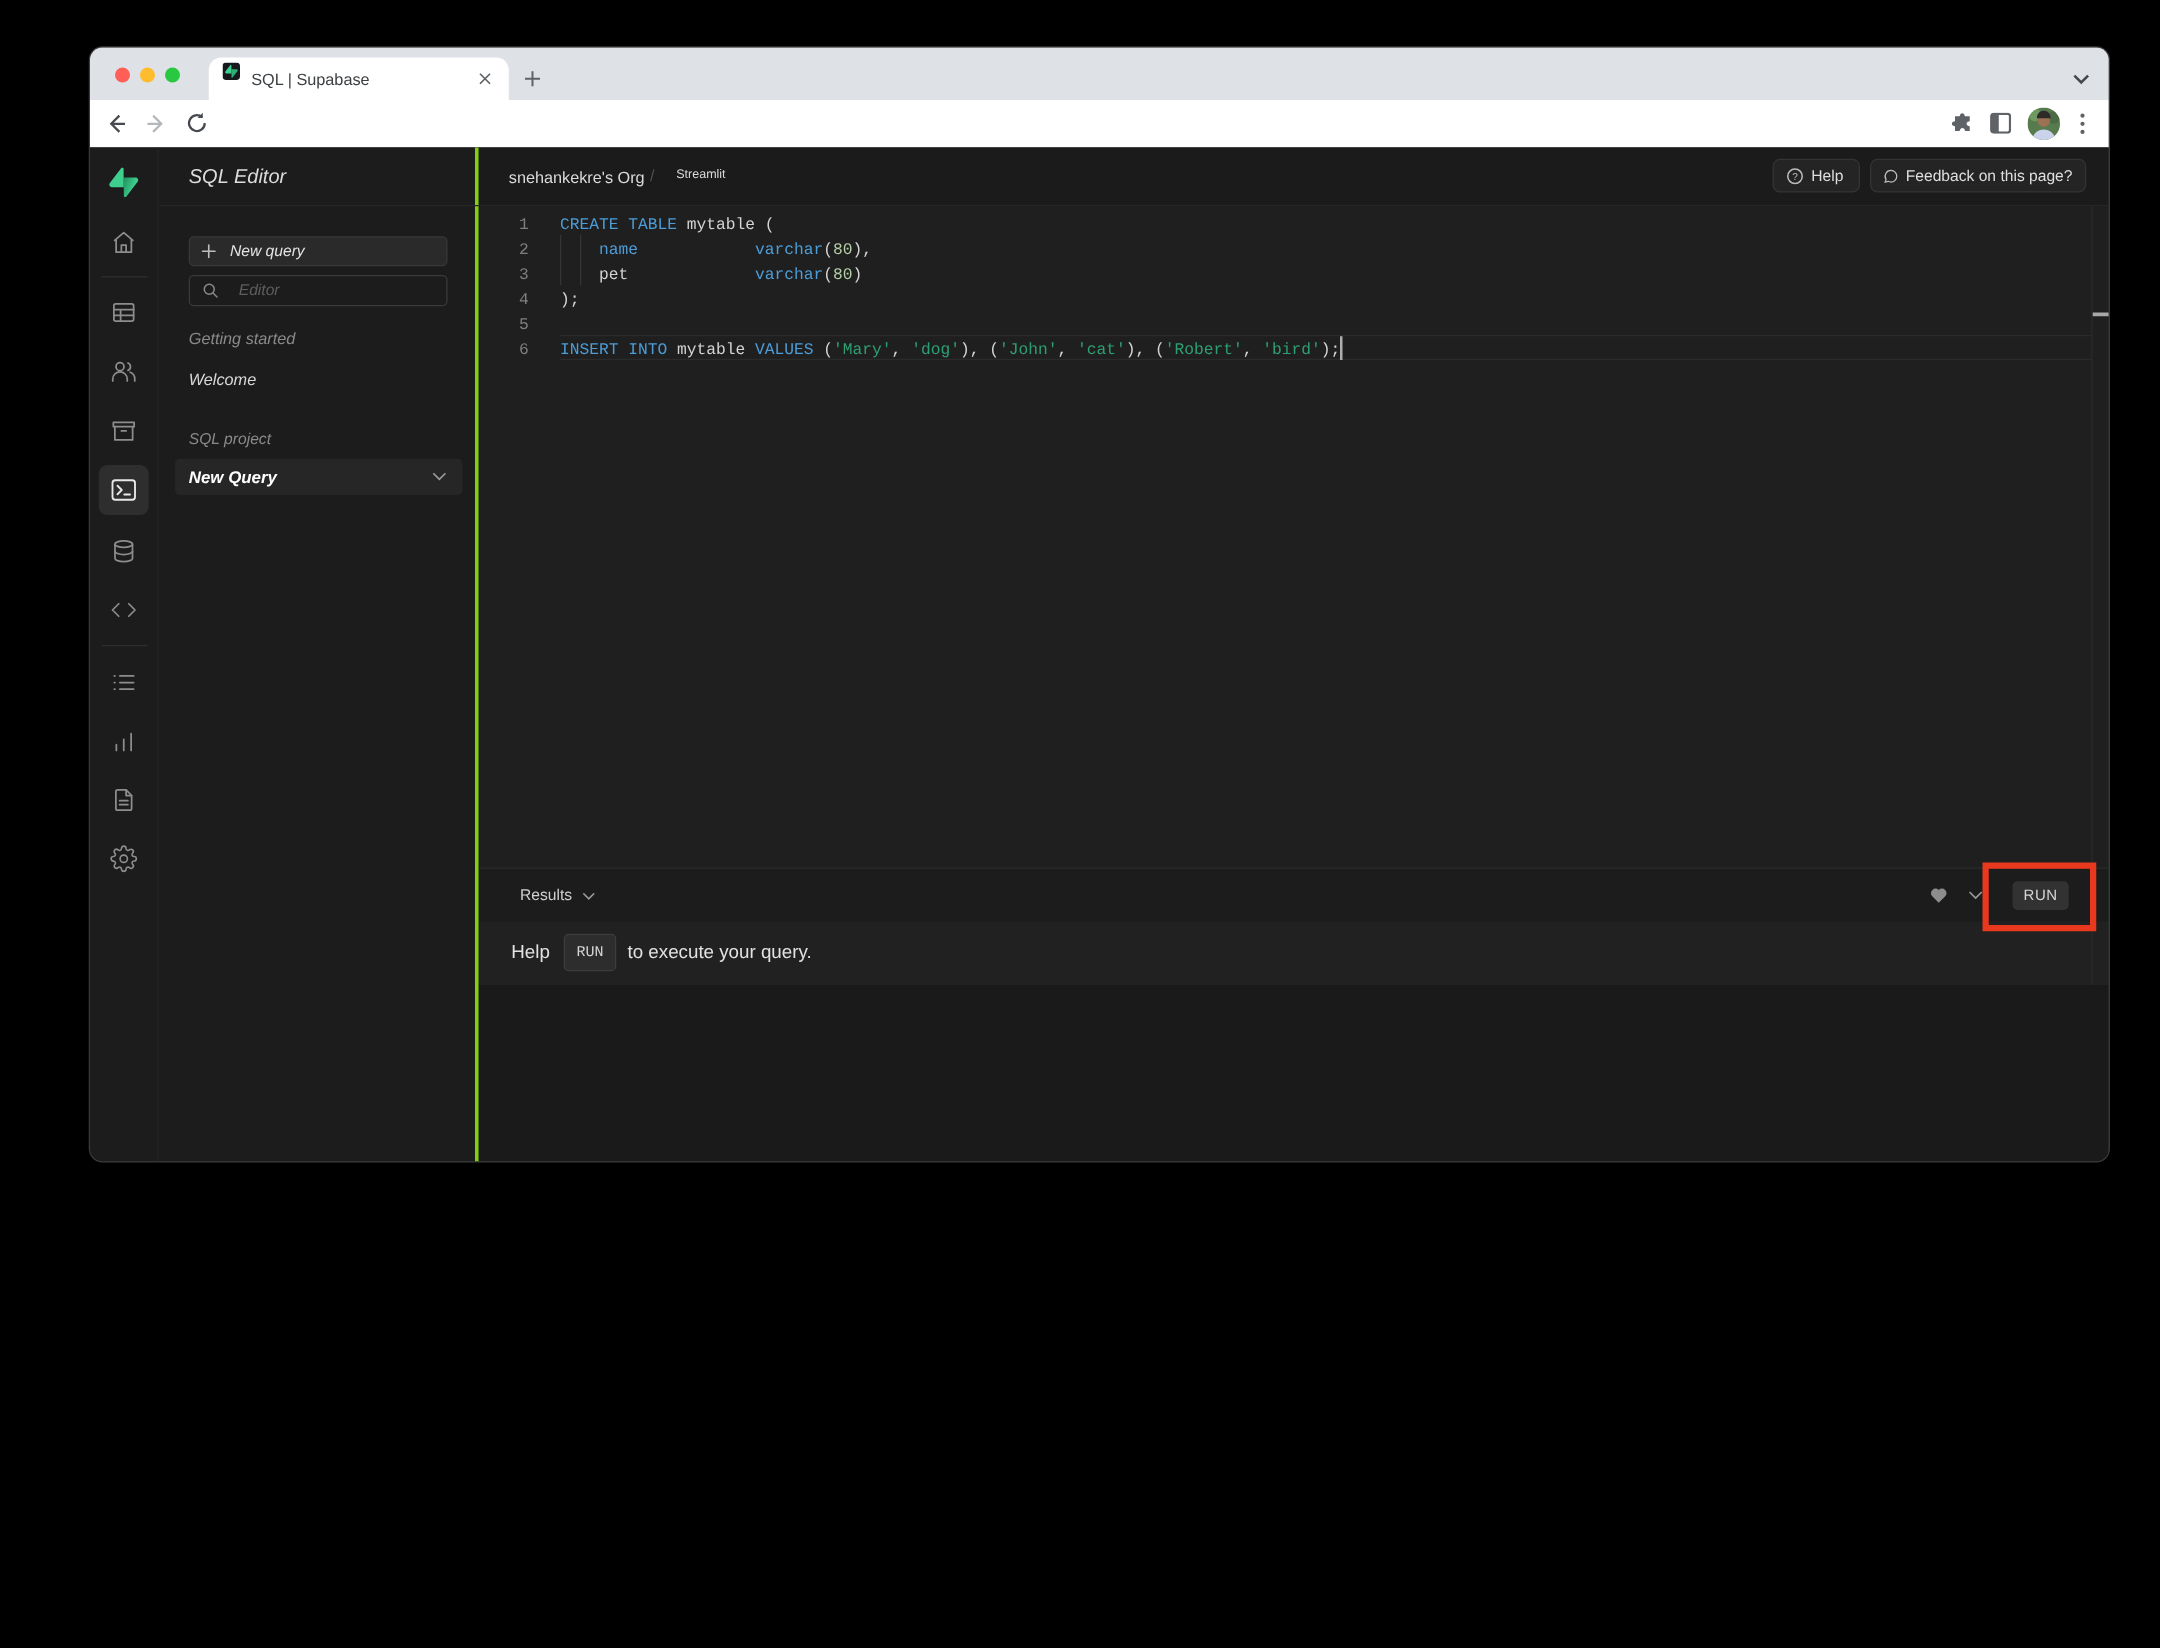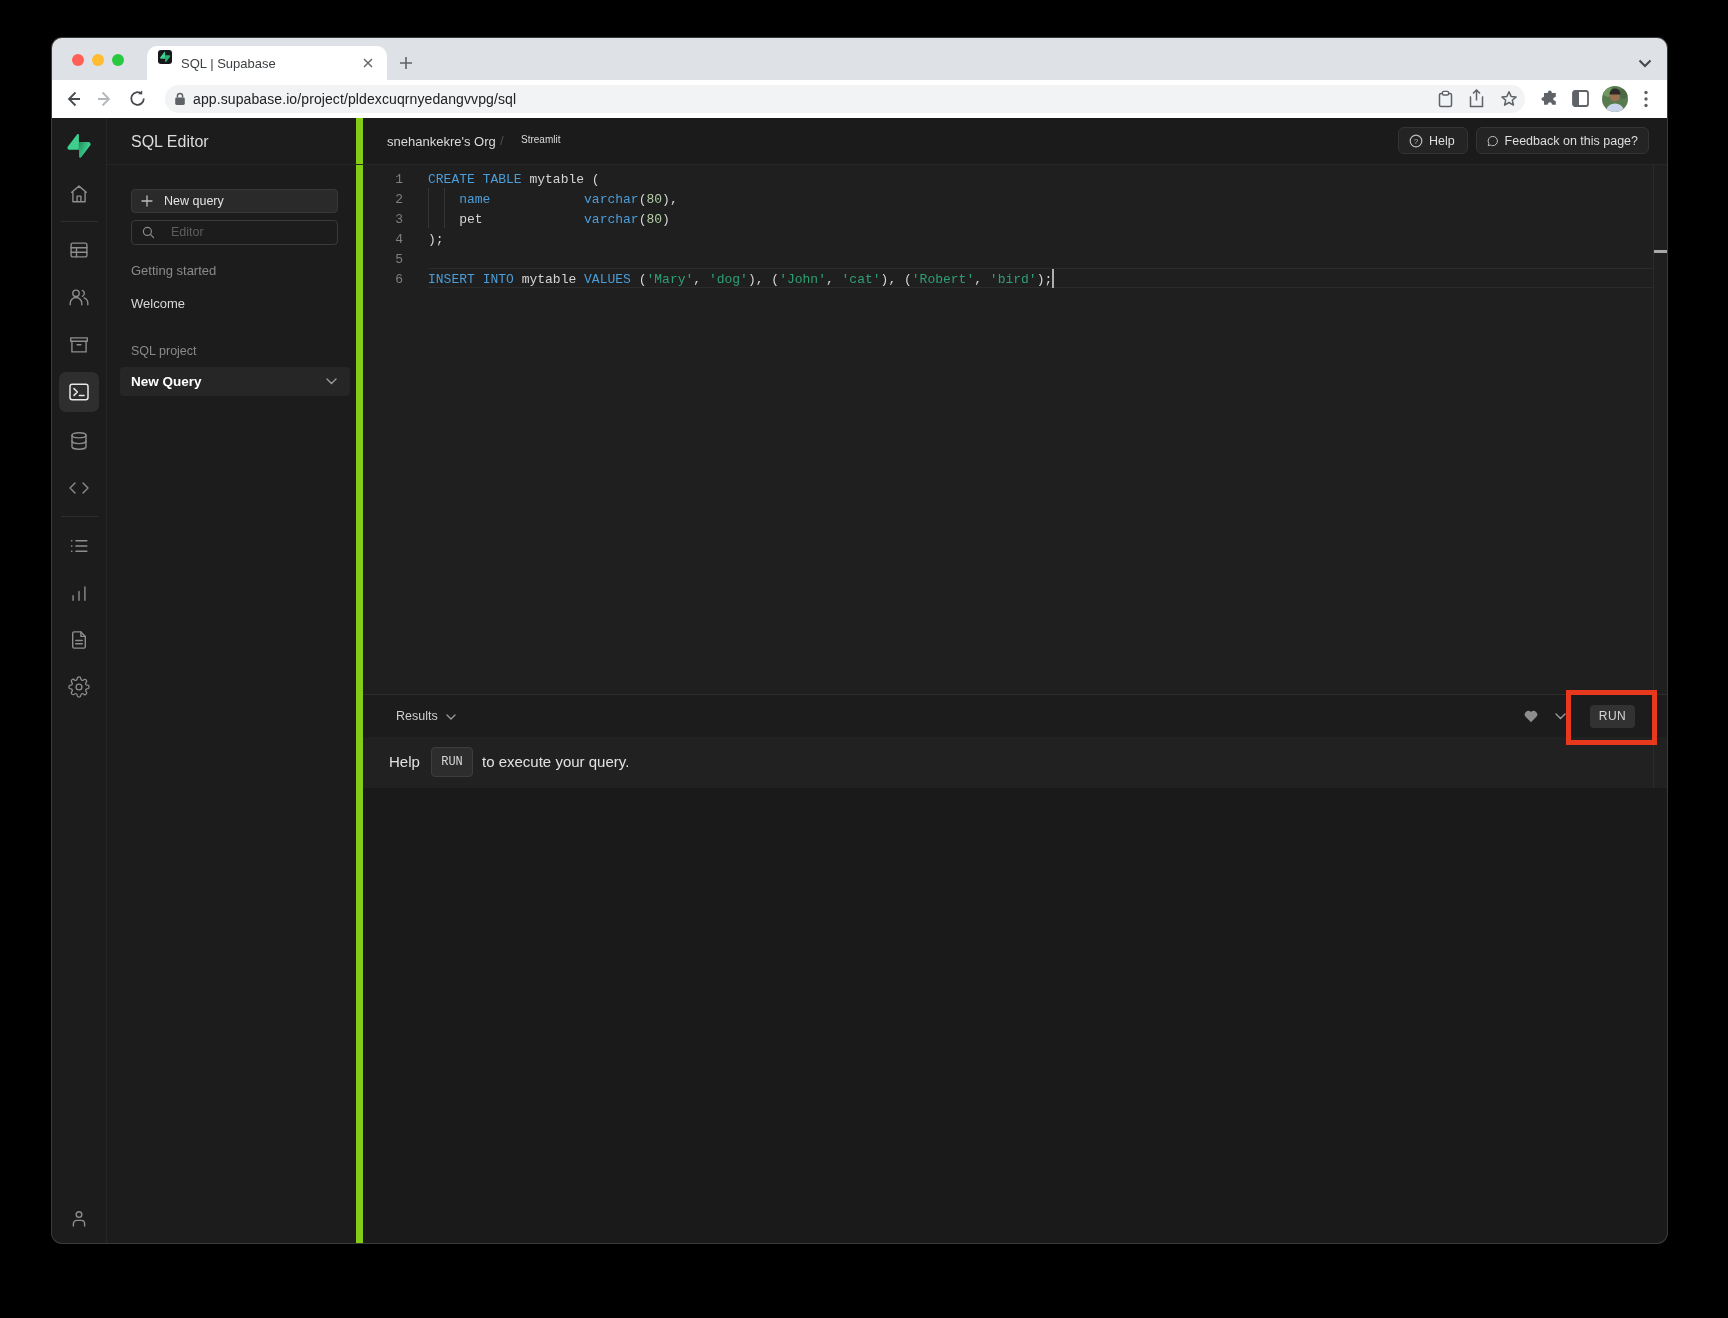--- a/index.html
+++ b/index.html
@@ -1,37 +1,37 @@
 <!DOCTYPE html>
 <html><head>
 <meta charset="utf-8">
 <style>
 * { margin:0; padding:0; box-sizing:border-box; }
 html,body { width:1728px; height:1318px; background:#000; overflow:hidden;
   font-family:"Liberation Sans", sans-serif; }
 .abs { position:absolute; }
-.win { position:absolute; left:52px; top:38px; width:1615px; height:1205px;
+.win { position:absolute; left:72px; top:38px; width:1615px; height:891px;
   border-radius:10px; overflow:hidden; background:#737373;
   box-shadow:0 0 0 1px #3a3a3a; }
 .tabs { position:absolute; left:0; top:0; width:1615px; height:42px; background:#dee1e6; }
 .dot { position:absolute; width:12px; height:12px; border-radius:50%; top:16px; }
 .tab { position:absolute; left:95px; top:8px; width:240px; height:34px; background:#fff;
   border-radius:10px 10px 0 0; }
 .tabtitle { position:absolute; left:34px; top:10px; font-size:13px; color:#3c4043; }
 .toolbar { position:absolute; left:0; top:42px; width:1615px; height:38px; background:#fff; }
 .pill { position:absolute; left:113px; top:5px; width:1360px; height:28px;
   border-radius:14px; background:#f1f3f4; }
 .url { position:absolute; left:28px; top:6px; font-size:14px; color:#202124; letter-spacing:0.1px; }
 .app { position:absolute; left:0; top:80px; width:1615px; height:1125px; background:#1b1b1b; }
 .rail { position:absolute; left:0; top:0; width:55px; height:1125px; background:#1c1c1c;
   border-right:1px solid #262626; }
 .ric { position:absolute; left:50%; transform:translate(-50%,-50%); }
 .icn { fill:none; stroke:#8d8d8d; stroke-width:1.4; stroke-linecap:round; stroke-linejoin:round; }
 .side { position:absolute; left:55px; top:0; width:256px; height:1125px; background:#1c1c1c;
-  border-right:7px solid #84cc16; }
+  border-right:3px solid #84cc16;font-style:italic; }
 .main { position:absolute; left:311px; top:0; width:1304px; height:1125px; }
 .topbar { position:absolute; left:0; top:0; width:1304px; height:47px; background:#1b1b1b;
   border-bottom:1px solid #262626; }
 .hbtn { position:absolute; top:9px; height:27px; border:1px solid #343434; background:#242424;
   border-radius:6px; color:#dfdfdf; font-size:12.5px; display:flex; align-items:center; gap:6px;
   padding:0 10px; white-space:nowrap; }
 .editor { position:absolute; left:0; top:47px; width:1304px; height:529px; background:#1f1f1f;
   font-family:"Liberation Mono", monospace; font-size:13px; line-height:20px; }
 .gut { position:absolute; left:0; top:5px; width:40px; text-align:right; color:#7f7f7f;
   white-space:pre; }
@@ -75,38 +75,20 @@
     <svg class="abs" style="left:11px;top:9px" width="20" height="20" viewBox="0 0 20 20">
       <path d="M12.5 3.5 6 10l6.5 6.5 M6.3 10H17" stroke="#46494e" stroke-width="1.8" fill="none"></path>
     </svg>
     <svg class="abs" style="left:43px;top:9px" width="20" height="20" viewBox="0 0 20 20">
       <path d="M7.5 3.5 14 10l-6.5 6.5 M3 10h10.7" stroke="#b4b8bd" stroke-width="1.8" fill="none"></path>
     </svg>
     <svg class="abs" style="left:76px;top:9px" width="19" height="19" viewBox="0 0 19 19">
       <path d="M15.8 9.5a6.3 6.3 0 1 1-2.1-4.7" stroke="#46494e" stroke-width="1.8" fill="none"></path>
       <path d="M14.2 1.2v4.1h-4.1z" fill="#46494e"></path>
     </svg>
-    <div class="pill">
-      <svg class="abs" style="left:9px;top:7px" width="12" height="14" viewBox="0 0 12 14">
-        <rect x="1.2" y="5.5" width="9.6" height="7.5" rx="1.4" fill="#5f6368"></rect>
-        <path d="M3.4 5.5V4a2.6 2.6 0 0 1 5.2 0v1.5" stroke="#5f6368" stroke-width="1.5" fill="none"></path>
-      </svg>
-      <span class="url">app.supabase.io/project/pldexcuqrnyedangvvpg/sql</span>
-      <svg class="abs" style="left:1272px;top:5px" width="17" height="18" viewBox="0 0 17 18">
-        <rect x="2.5" y="3.4" width="12" height="13" rx="1.5" stroke="#5f6368" stroke-width="1.5" fill="none"></rect>
-        <rect x="5.5" y="1.4" width="6" height="3.6" rx="1" fill="#fff" stroke="#5f6368" stroke-width="1.4"></rect>
-      </svg>
-      <svg class="abs" style="left:1303px;top:4px" width="17" height="19" viewBox="0 0 17 19">
-        <path d="M3 8h-0.5v9.5h12V8H14" stroke="#5f6368" stroke-width="1.5" fill="none"></path>
-        <path d="M8.5 1.5v10 M5 4.5 8.5 1l3.5 3.5" stroke="#5f6368" stroke-width="1.5" fill="none"></path>
-      </svg>
-      <svg class="abs" style="left:1335px;top:5px" width="18" height="18" viewBox="0 0 18 18">
-        <path d="M9 1.8l2.1 4.6 5 .5-3.8 3.3 1.1 4.9L9 12.5l-4.4 2.6 1.1-4.9L1.9 6.9l5-.5z" stroke="#5f6368" stroke-width="1.5" fill="none" stroke-linejoin="round"></path>
-      </svg>
-    </div>
     <svg class="abs" style="left:1489px;top:10px" width="18" height="18" viewBox="0 0 18 18">
       <path d="M7 2.2c0-.9.8-1.7 1.8-1.7s1.8.8 1.8 1.7c0 .5.4.8.9.8h3.3v3.3c0 .5-.3.9-.8.9-.9 0-1.7.8-1.7 1.8s.8 1.8 1.7 1.8c.5 0 .8.4.8.9v3.1h-3.1c-.5 0-.9-.3-.9-.8 0-.9-.8-1.7-1.8-1.7S7 13.1 7 14c0 .5-.4.8-.9.8H3V11.7c0-.5-.3-.9-.8-.9C1.3 10.8.5 10 .5 9s.8-1.8 1.7-1.8c.5 0 .8-.4.8-.9V3h3.1c.5 0 .9-.3.9-.8z" fill="#5f6368"></path>
     </svg>
     <svg class="abs" style="left:1520px;top:10px" width="17" height="17" viewBox="0 0 17 17">
       <rect x="1" y="1" width="15" height="15" rx="2" stroke="#5f6368" stroke-width="1.8" fill="none"></rect>
       <rect x="1" y="1" width="6" height="15" fill="#5f6368"></rect>
     </svg>
     <svg class="abs" style="left:1550px;top:6px" width="26" height="26" viewBox="0 0 26 26">
       <defs>
           <clipPath id="av">

